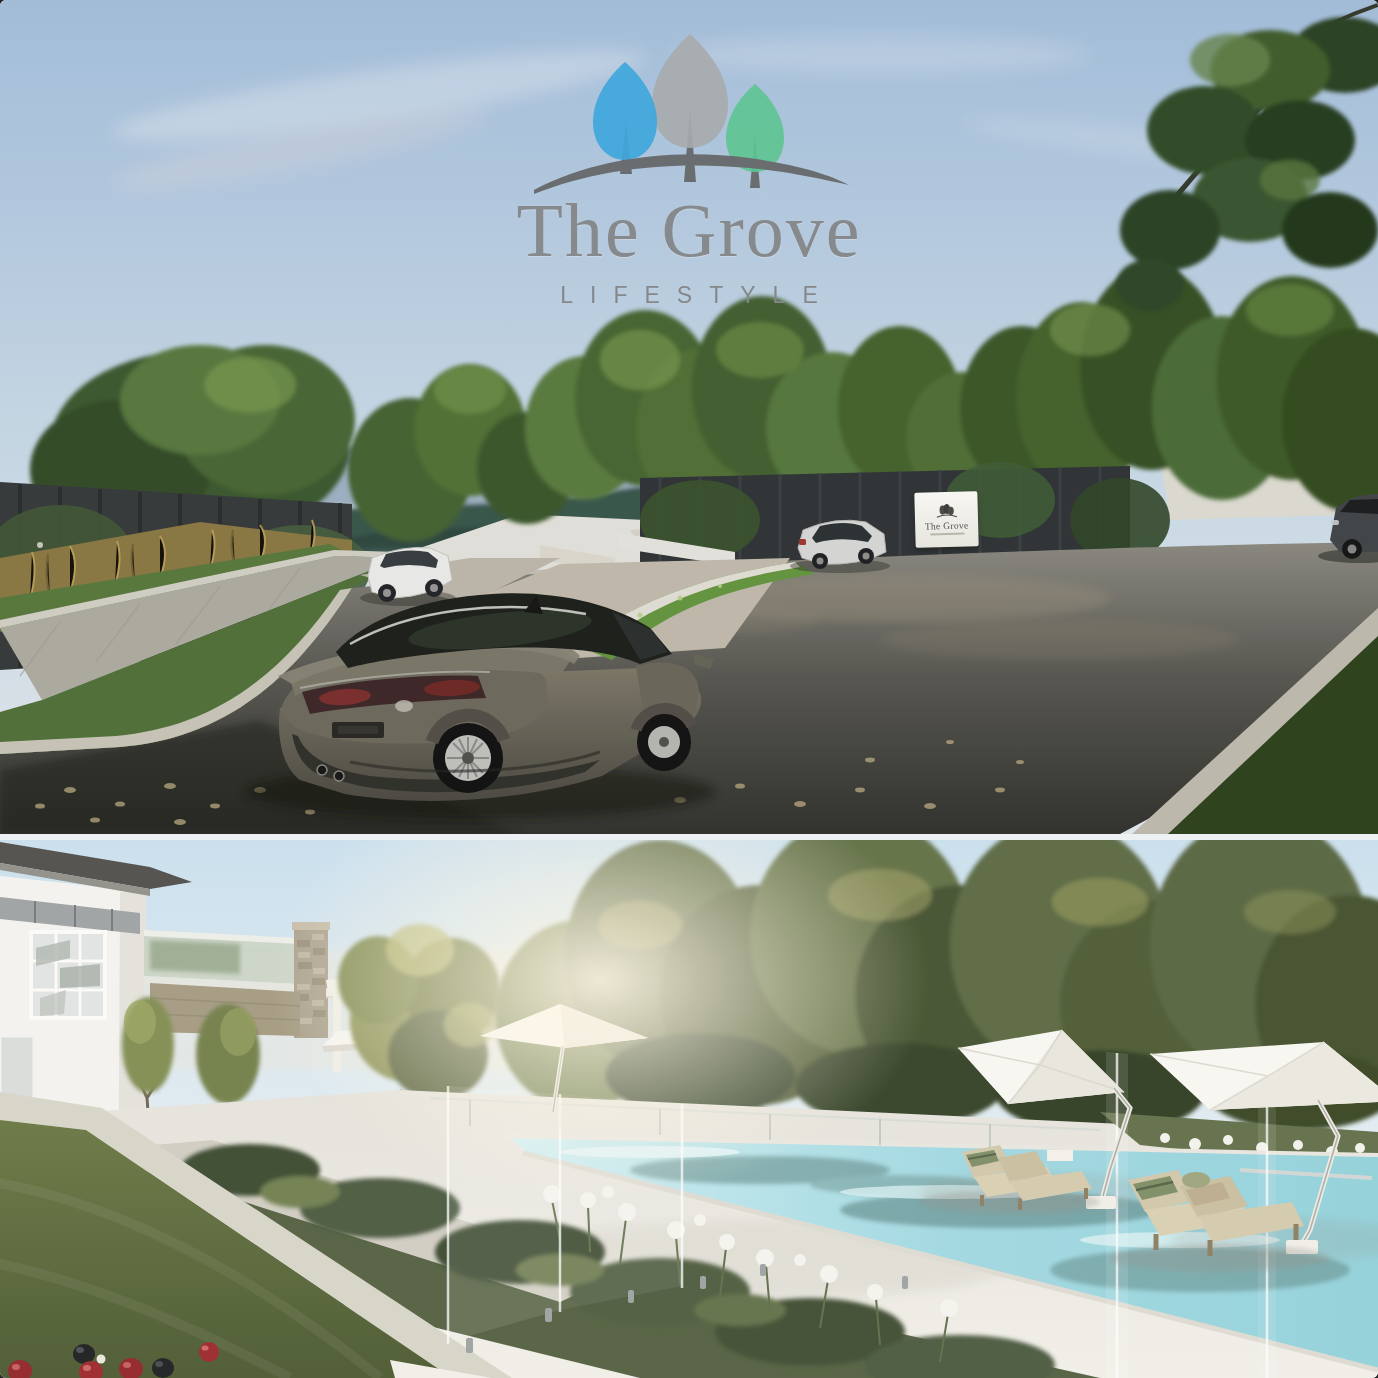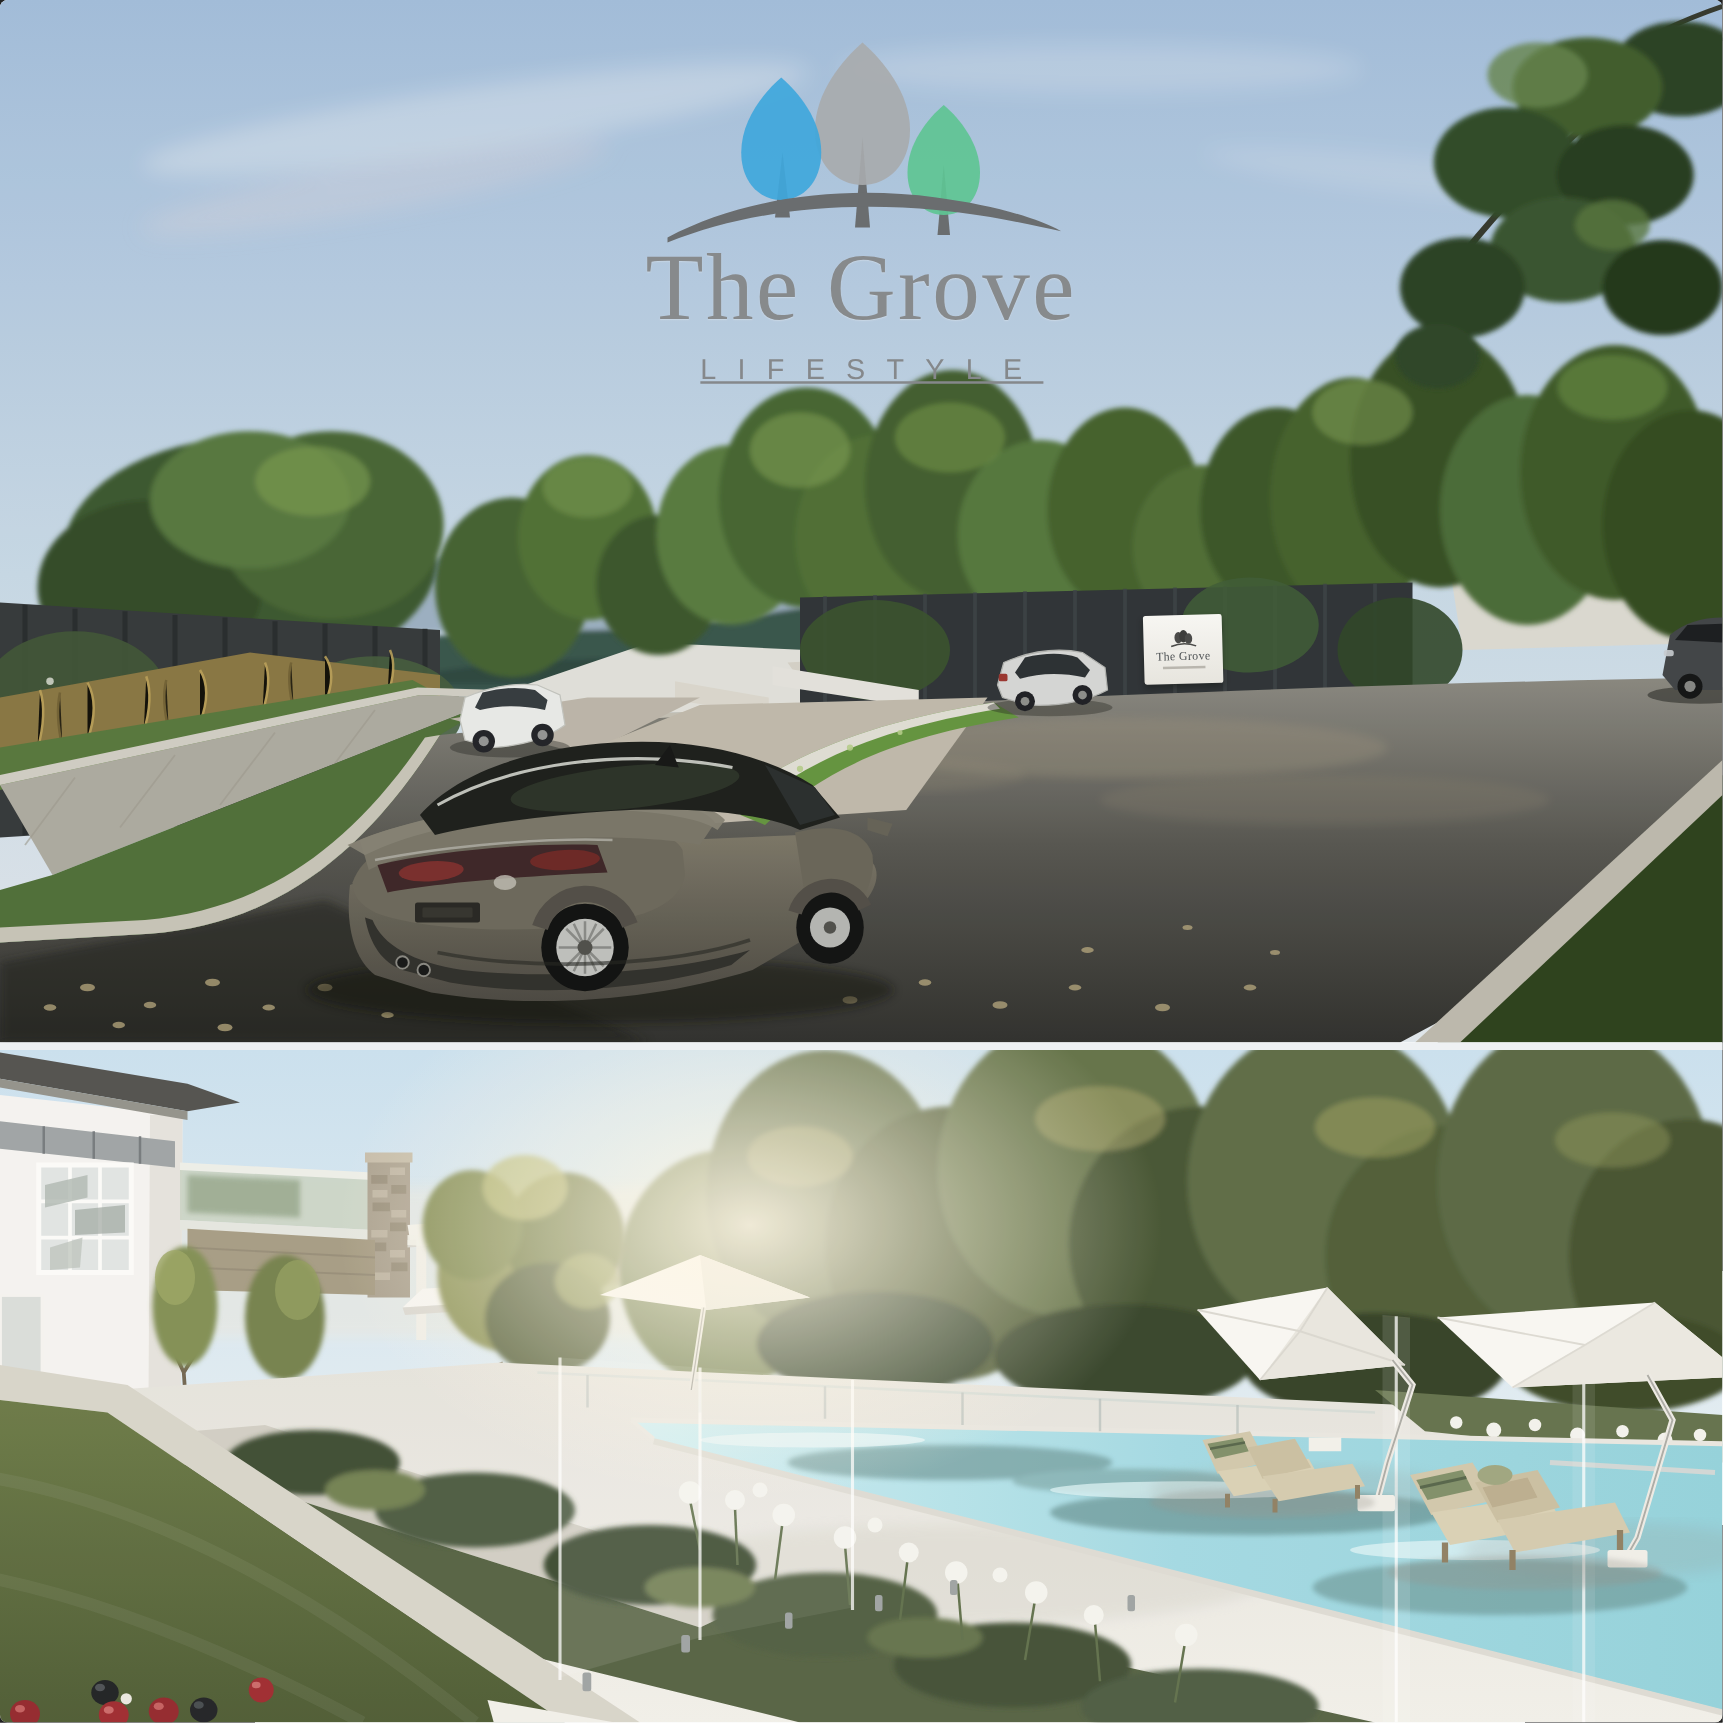--- a/index.html
+++ b/index.html
@@ -12,21 +12,21 @@
   svg{display:block;}
 
   
   .logo{position:absolute;top:22px;left:50%;transform:translateX(-50%);
         width:520px;text-align:center;pointer-events:none;}
   .logo-trees{margin:0 auto;}
   .logo-title{font-family:"Liberation Serif",serif;font-size:76px;line-height:1.02;
               color:#878a8c;letter-spacing:2px;margin-top:-10px;
               text-shadow:0 1px 1px rgba(255,255,255,.25);}
   .logo-sub{font-family:"Liberation Sans",sans-serif;font-size:23px;color:#85888b;
-            letter-spacing:17px;margin-left:17px;margin-top:12px;text-decoration:underline;}
+            letter-spacing:17px;margin-left:17px;margin-top:12px;}
 
   
   .sign{position:absolute;left:915px;top:492px;width:63px;height:55px;
         background:linear-gradient(#f7f6f2,#e7e5de);border-radius:2px;
         transform:rotate(-1.5deg);box-shadow:0 3px 5px rgba(20,25,20,.45);
         display:flex;flex-direction:column;align-items:center;justify-content:center;gap:2px;}
   .sign-text{font-family:"Liberation Serif",serif;font-size:9.5px;color:#4e5254;letter-spacing:.3px;}
   .sign-rule{width:34px;height:2px;background:#b9b6ae;}
 </style>
 </head>

